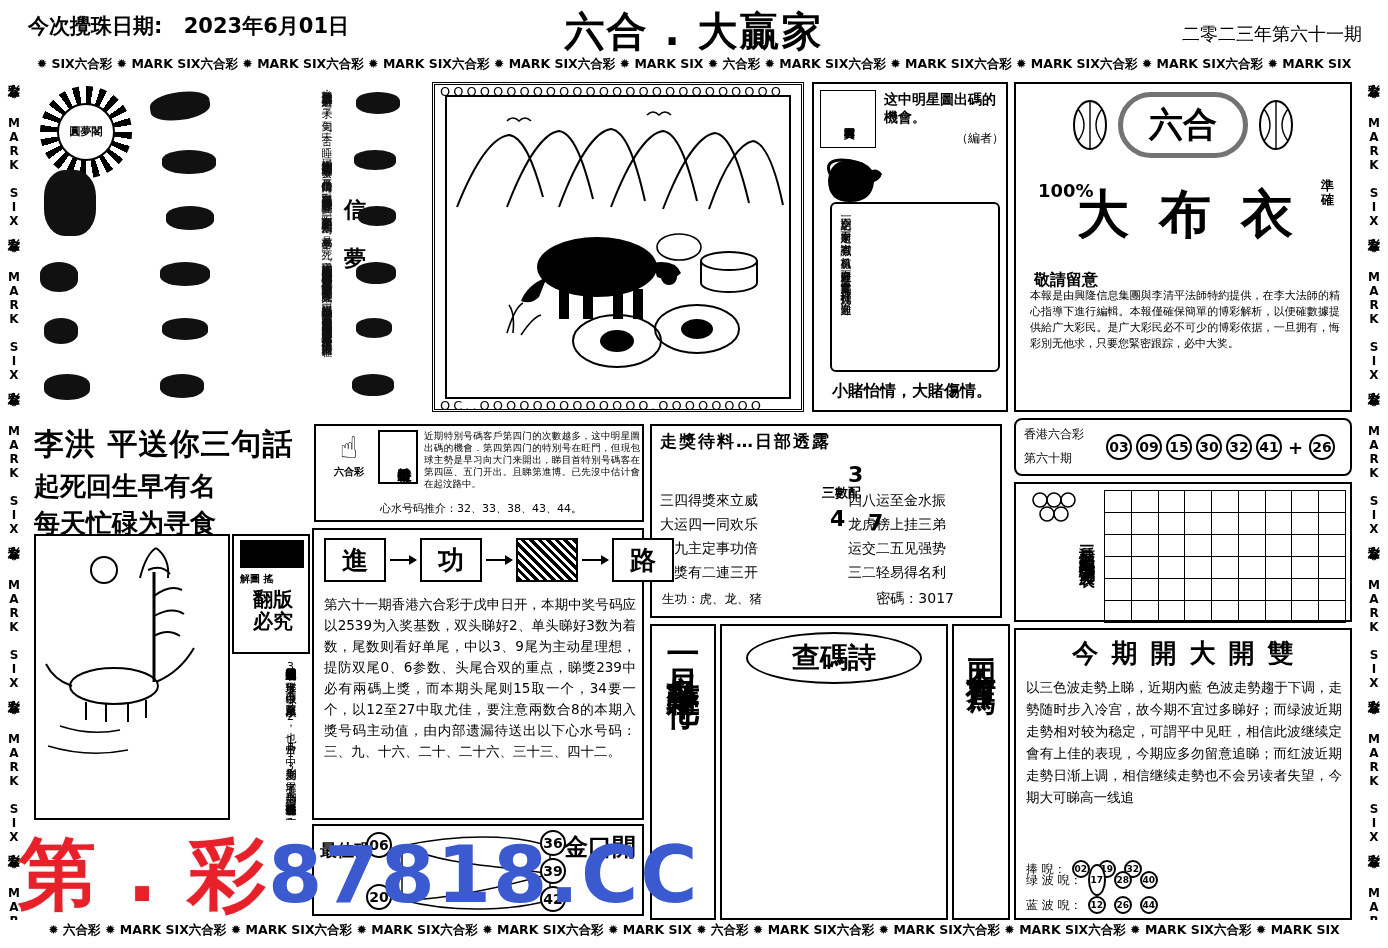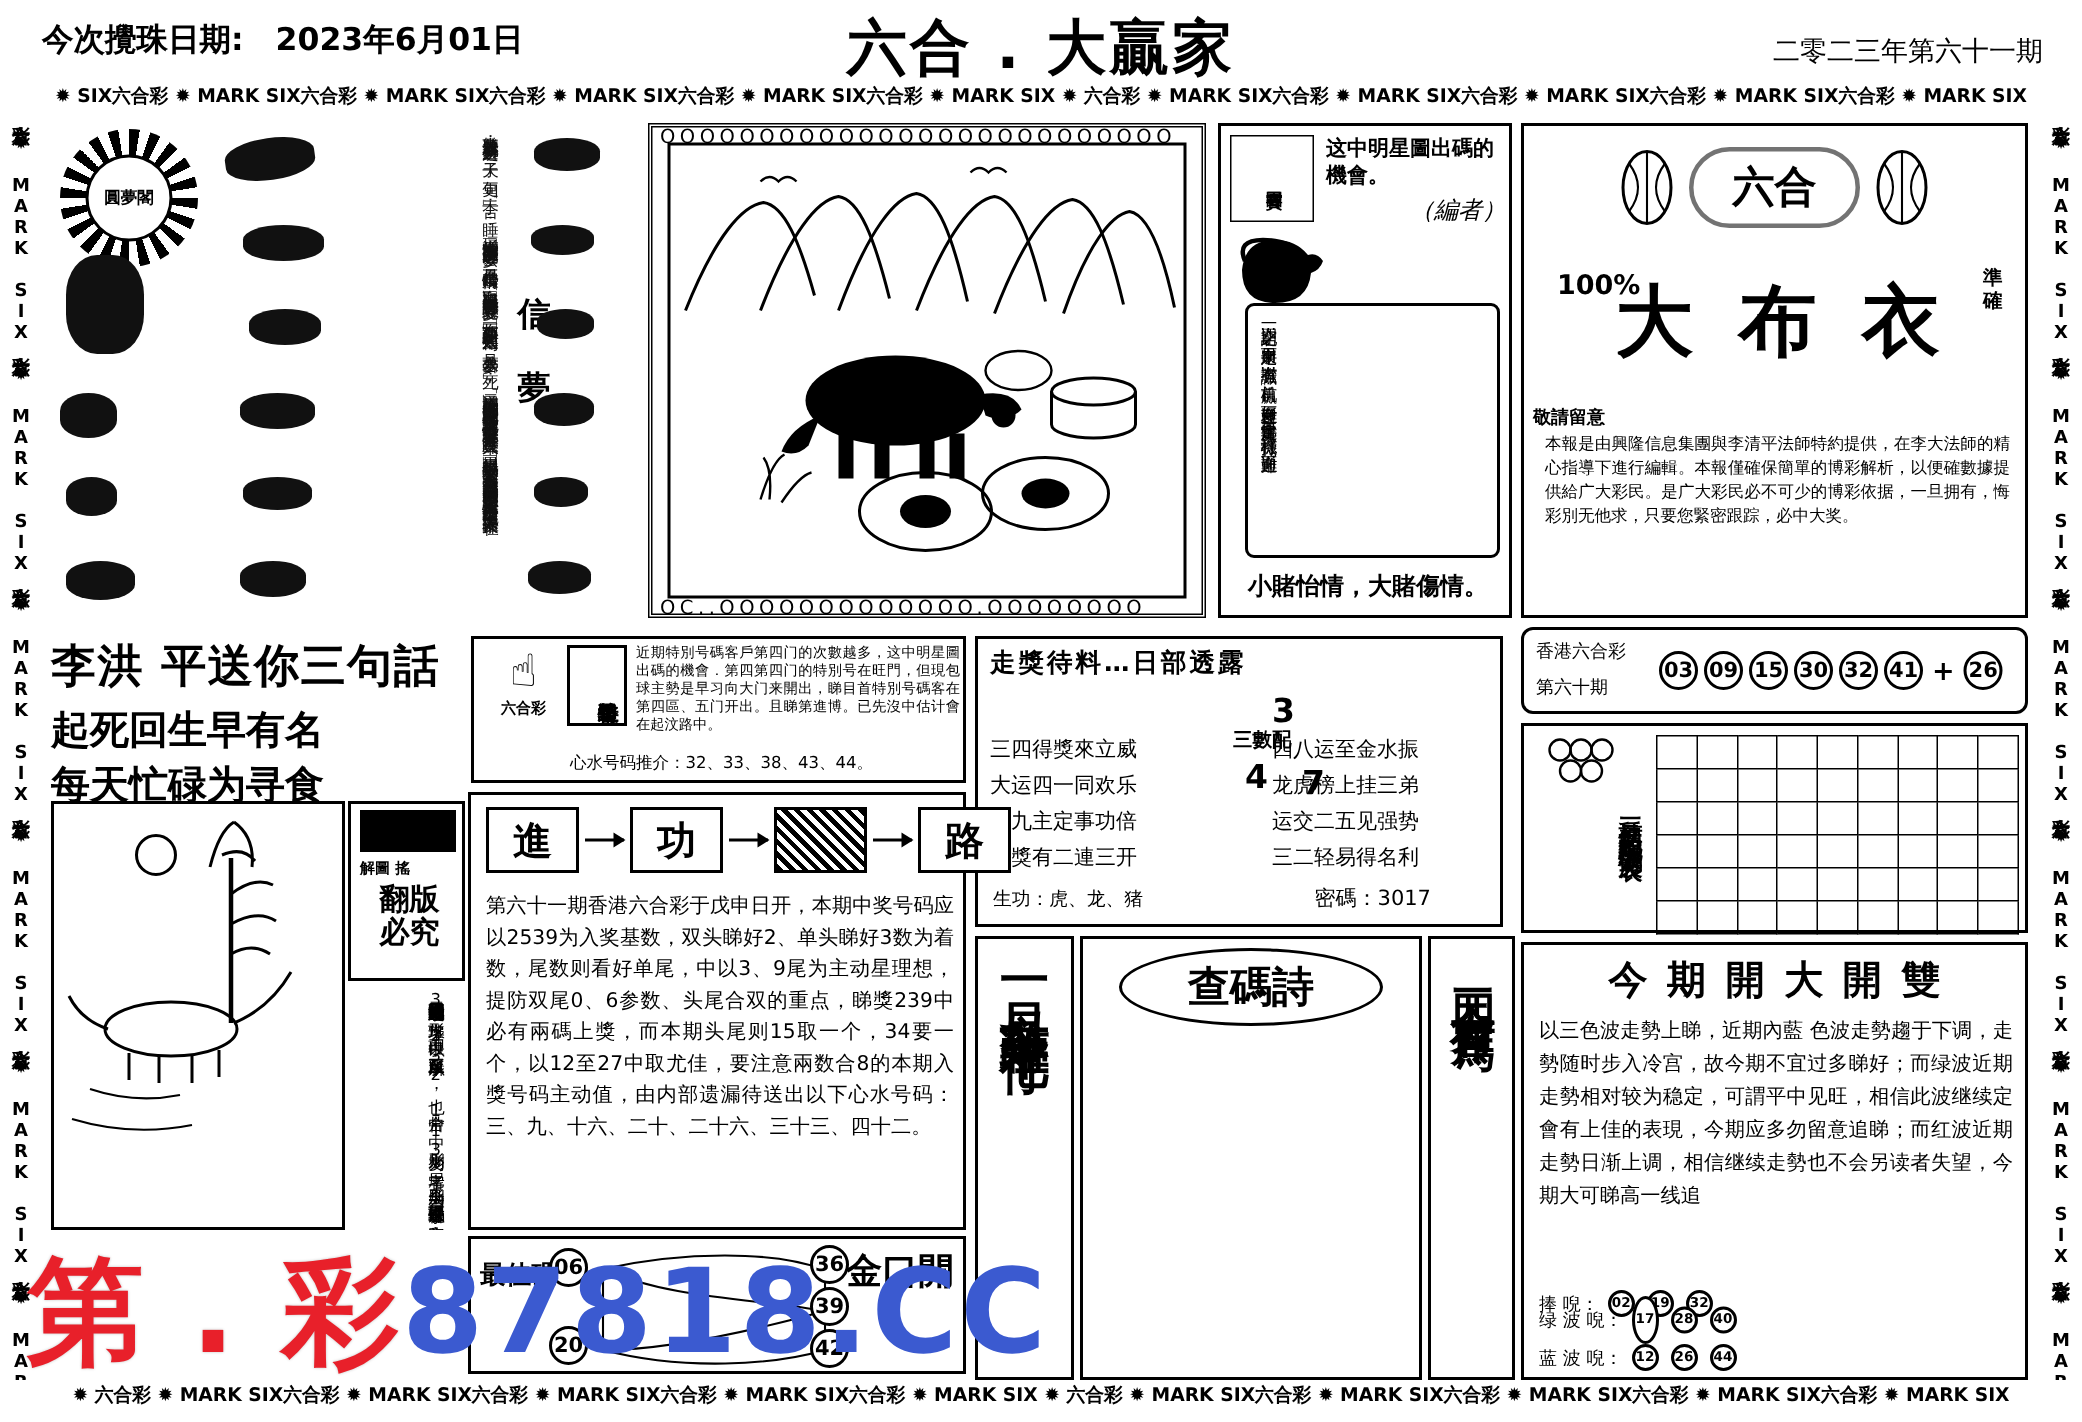--- a/index.html
+++ b/index.html
@@ -182,47 +182,47 @@
       </svg>
     </div>
   </div>
 
   <div style="position:absolute;left:440px;top:84px;width:356px;font-size:13px;letter-spacing:3px;">OOOOOOOOOOOOOOOOOOOOOOOOOO</div>
   <div style="position:absolute;left:440px;top:398px;width:356px;font-size:13px;letter-spacing:3px;">OC..OOOOOOOOOOOOO.OOOOOOOO</div>
 
   <div class="frame" style="left:812px;top:82px;width:196px;height:330px;">
     <div style="position:absolute;left:6px;top:6px;width:56px;height:58px;border:1px solid #000;display:flex;align-items:center;justify-content:center;font-size:11px;writing-mode:vertical-rl;text-orientation:upright;font-weight:bold;">尋寶園</div>
     <div style="position:absolute;left:70px;top:6px;width:120px;font-size:14px;font-weight:bold;line-height:18px;">这中明星圖出碼的機會。</div>
-    <div style="position:absolute;left:70px;top:46px;width:120px;font-size:16px;text-align:right;font-style:italic;">（編者）</div>
+    <div style="position:absolute;left:70px;top:46px;width:120px;font-size:12px;text-align:right;">（編者）</div>
     <svg style="position:absolute;left:8px;top:66px;" width="64" height="60" viewBox="0 0 64 60">
       <path d="M8 24 q-6 -14 12 -14 q18 0 26 10" fill="none" stroke="#000" stroke-width="3"></path>
       <path d="M6 30 q0 22 22 22 q22 0 24 -20 q6 -2 8 -8 q-4 -6 -10 -4 q-8 -10 -22 -10 q-20 0 -22 20z" fill="#000"></path>
     </svg>
     <div style="position:absolute;left:16px;top:118px;width:170px;height:170px;border:2px solid #000;border-radius:6px;padding:6px;">
       <div style="writing-mode:vertical-rl;text-orientation:upright;font-size:11px;line-height:15px;height:150px;overflow:hidden;">一窮記之四…定早逝而來·有膽有識…贏机前·良好迎難而上．富貴非早已注定．機打穩扎．迎難而上…</div>
     </div>
     <div style="position:absolute;left:8px;bottom:8px;width:180px;text-align:center;font-size:16px;font-weight:bold;">小賭怡情，大賭傷情。</div>
   </div>
 
   <div class="frame" style="left:1014px;top:82px;width:338px;height:330px;">
     <div style="position:absolute;left:0;top:4px;width:334px;height:74px;display:flex;align-items:center;justify-content:center;gap:8px;">
       <svg width="40" height="60" viewBox="0 0 40 60">
         <ellipse cx="20" cy="30" rx="16" ry="24" fill="none" stroke="#000" stroke-width="2"></ellipse>
         <path d="M20 6 v48 M8 14 q12 16 0 32 M32 14 q-12 16 0 32" stroke="#000" fill="none" stroke-width="1.4"></path>
       </svg>
-      <div style="border:3px solid #737373;border-radius:34px;padding:5px 26px;font-size:28px;font-weight:bold;">六合</div>
+      <div style="border:5px solid #737373;border-radius:34px;padding:5px 26px;font-size:34px;font-weight:bold;">六合</div>
       <svg width="40" height="60" viewBox="0 0 40 60">
         <ellipse cx="20" cy="30" rx="16" ry="24" fill="none" stroke="#000" stroke-width="2"></ellipse>
         <path d="M20 6 v48 M8 14 q12 16 0 32 M32 14 q-12 16 0 32" stroke="#000" fill="none" stroke-width="1.4"></path>
       </svg>
     </div>
     <div style="position:absolute;left:22px;top:96px;font-size:18px;font-weight:bold;">100%</div>
     <div style="position:absolute;right:14px;top:84px;font-size:13px;writing-mode:vertical-rl;text-orientation:upright;font-weight:bold;">準 確</div>
     <div style="position:absolute;left:44px;top:96px;width:256px;text-align:center;font-size:52px;font-weight:bold;letter-spacing:6px;">大 布 衣</div>
-    <div style="position:absolute;left:6px;top:186px;font-size:12px;font-weight:bold;">敬請留意</div>
+    <div style="position:absolute;left:18px;top:186px;font-size:16px;font-weight:bold;">敬請留意</div>
     <div style="position:absolute;left:14px;top:204px;width:310px;font-size:11px;line-height:16px;text-align:justify;">本報是由興隆信息集團與李清平法師特約提供，在李大法師的精心指導下進行編輯。本報僅確保簡單的博彩解析，以便確數據提供給广大彩民。是广大彩民必不可少的博彩依据，一旦拥有，悔彩別无他求，只要您緊密跟踪，必中大奖。</div>
   </div>
 
   <div class="frame" style="left:1014px;top:418px;width:338px;height:58px;border-radius:8px;">
     <div style="position:absolute;left:8px;top:6px;font-size:12px;">香港六合彩</div>
     <div style="position:absolute;left:8px;top:30px;font-size:12px;">第六十期</div>
     <div style="position:absolute;left:88px;top:14px;display:flex;align-items:center;">
       <span class="ball">03</span>
       <span class="ball">09</span>
       <span class="ball">15</span>

